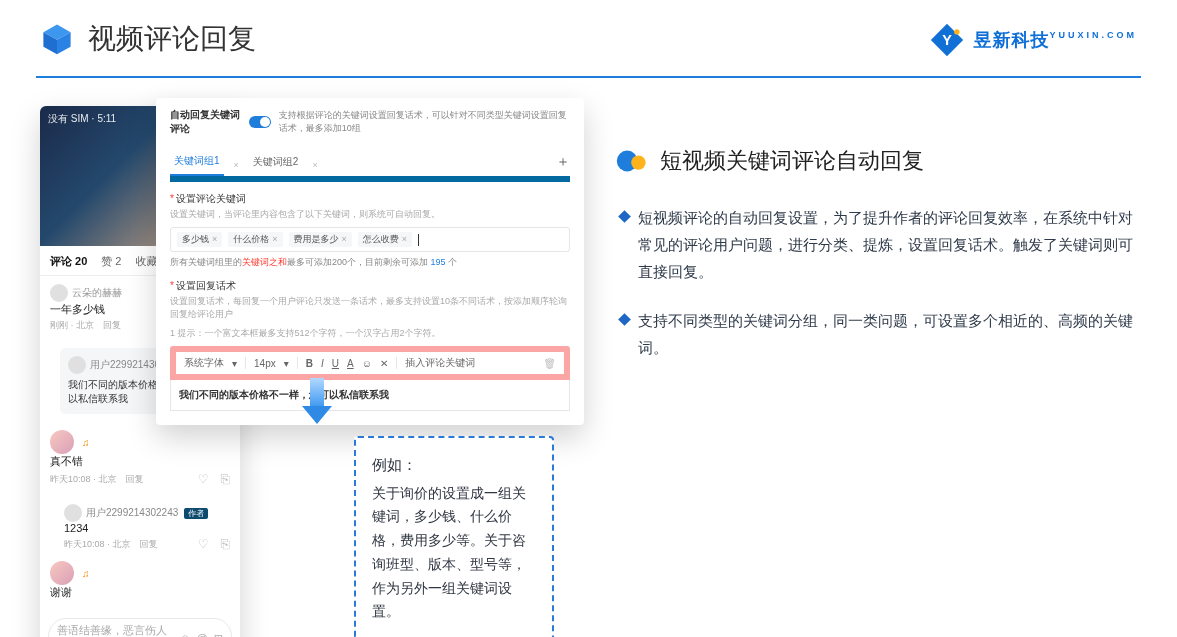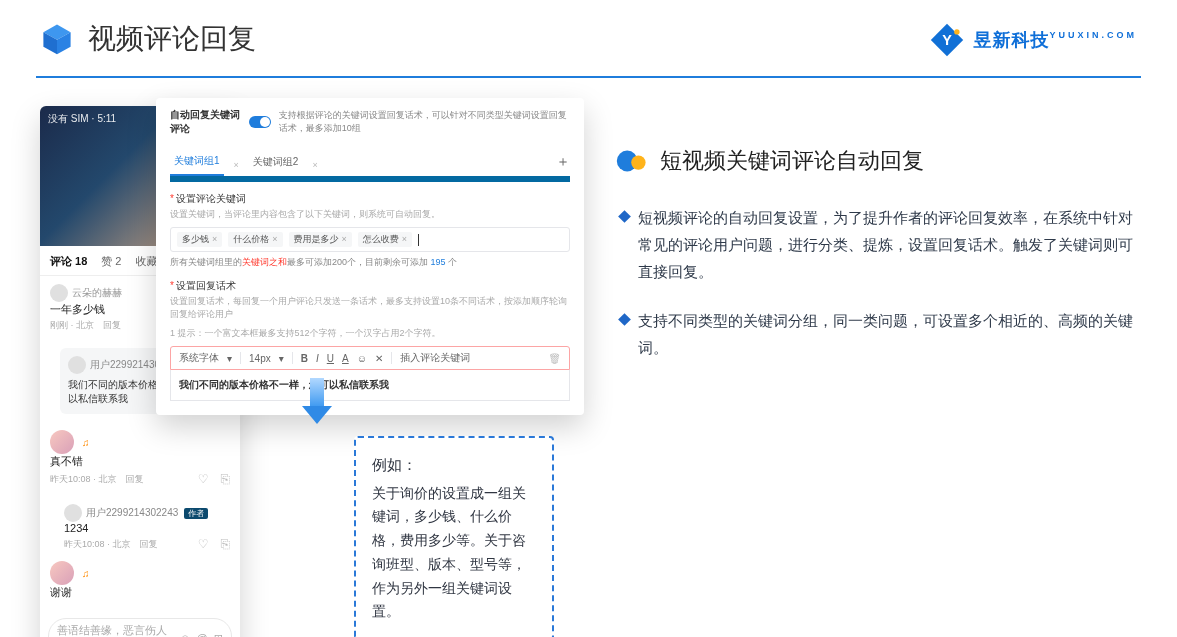--- a/index.html
+++ b/index.html
@@ -53,21 +53,21 @@
 .tab.active { color:#1f7ddc; border-bottom:2px solid #1f7ddc; }
 .tab-add { margin-left:auto; color:#666; font-size:14px; }
 .sc-label { margin-top:10px; font-size:10px; }
 .sc-label .req{ color:#ff3b30; margin-right:2px;}
 .sc-hint { color:#aaa; font-size:9px; margin-top:2px; }
 .chip-box { border:1px solid #e5e6ea; border-radius:3px; padding:4px 6px; margin-top:6px; display:flex; flex-wrap:wrap; gap:6px; min-height:24px; }
 .chip { font-size:9px; color:#555; background:#f5f6f7; padding:1px 5px; border-radius:2px; }
 .chip .x { color:#aaa; margin-left:3px; }
 .sc-note { font-size:9px; color:#888; margin-top:4px; }
 .sc-note .red { color:#ff3b30; }
-.toolbar { display:flex; align-items:center; gap:8px; border:1px solid #fca5a5; border-top-left-radius:3px; border-top-right-radius:3px; padding:4px 8px; margin-top:6px; font-size:10px; color:#666; }
+.toolbar { display:flex; align-items:center; gap:8px; border:6px solid #fca5a5; border-top-left-radius:3px; border-top-right-radius:3px; padding:4px 8px; margin-top:6px; font-size:10px; color:#666; }
 .toolbar .sep{ width:1px; height:12px; background:#e5e6ea; }
 .editor-body { border:1px solid #e5e6ea; border-top:none; padding:8px; font-size:10px; }
 
 .arrow-down { position:absolute; left:268px; top:280px; width:26px; height:48px; }
 .arrow-down .shaft{ position:absolute; left:6px; top:0; width:14px; height:30px; background:linear-gradient(#b2d8ff,#3a97f0); }
 .arrow-down .head{ position:absolute; left:-2px; top:28px; width:0;height:0; border-left:15px solid transparent; border-right:15px solid transparent; border-top:18px solid #2f8ae6; }
 
 .example-box { position:absolute; left:318px; top:338px; width:200px; border:2px dashed #2b79d8; border-radius:4px; padding:14px 16px; font-size:14px; color:#303642; line-height:1.7; background:#fff; }
 .example-title { font-size:15px; margin-bottom:4px; }
 
@@ -111,21 +111,21 @@
 <div class="main">
 
   <div class="left">
     <div class="composite">
 
       <div class="phone">
         <div class="phone-top">
           <div class="phone-status">没有 SIM · 5:11</div>
         </div>
         <div class="phone-tabs">
-          <span class="active">评论 18</span>
+          <span class="active">评论 20</span>
           <span>赞 2</span>
           <span>收藏</span>
         </div>
 
         <div class="comment-block">
           <div><span class="avatar"></span><span class="user-line">云朵的赫赫</span></div>
           <div class="comment-txt">一年多少钱</div>
           <div class="meta">刚刚 · 北京　回复</div>
         </div>
 

